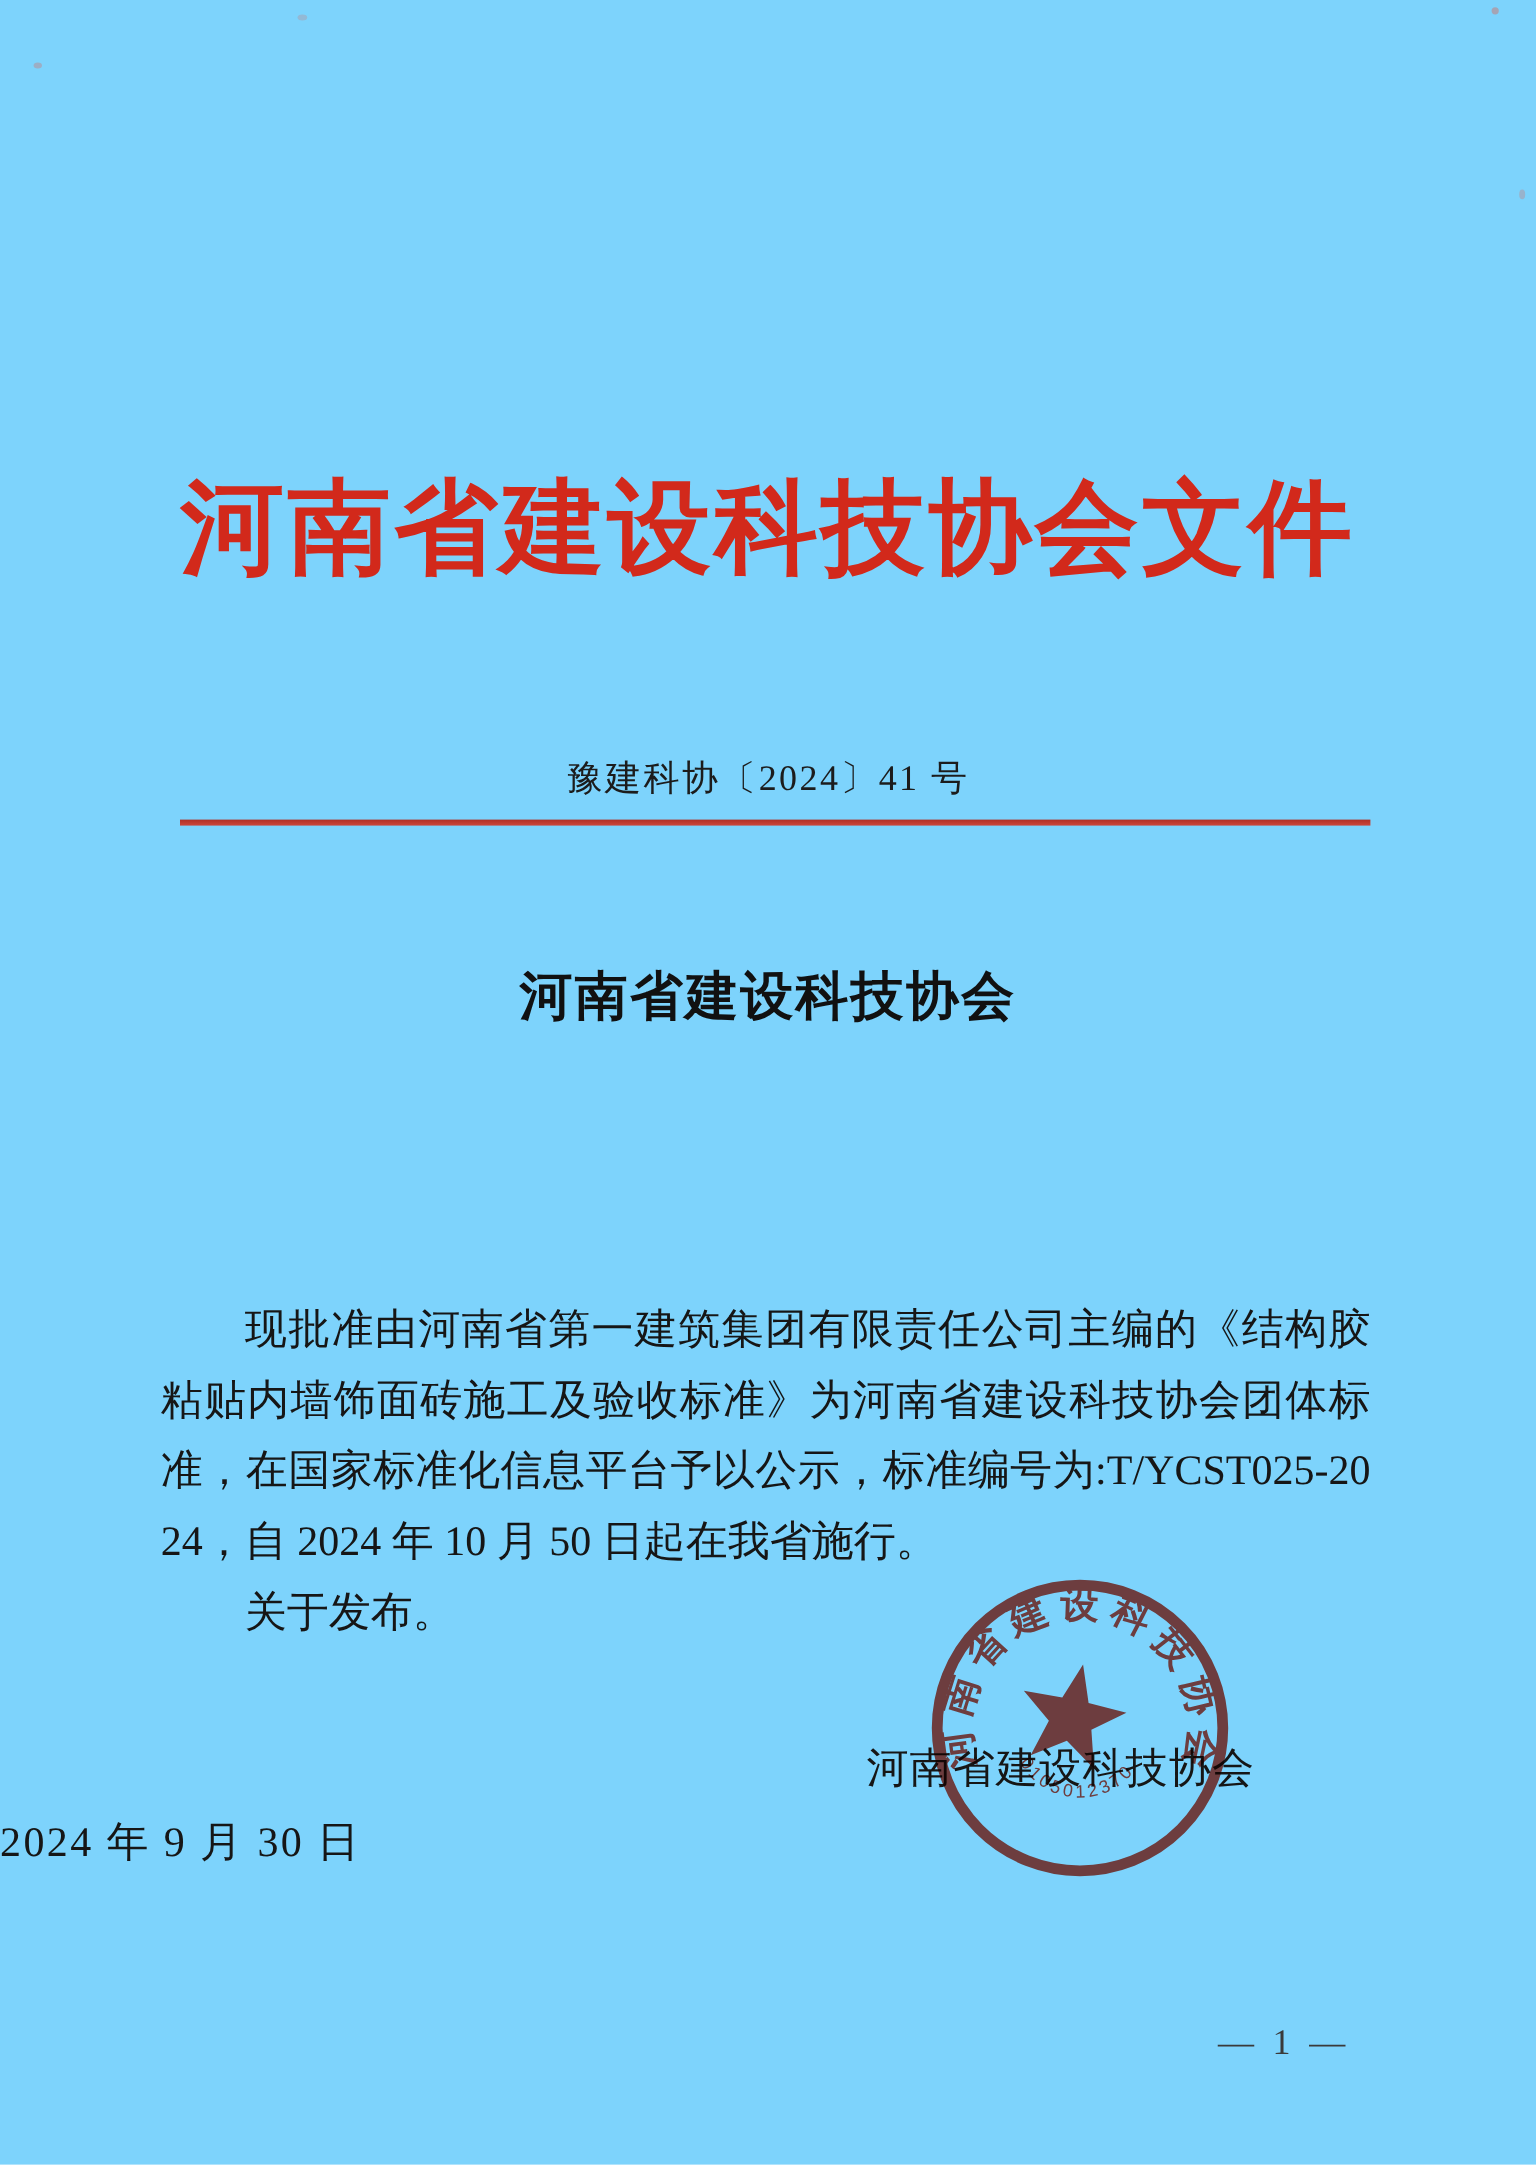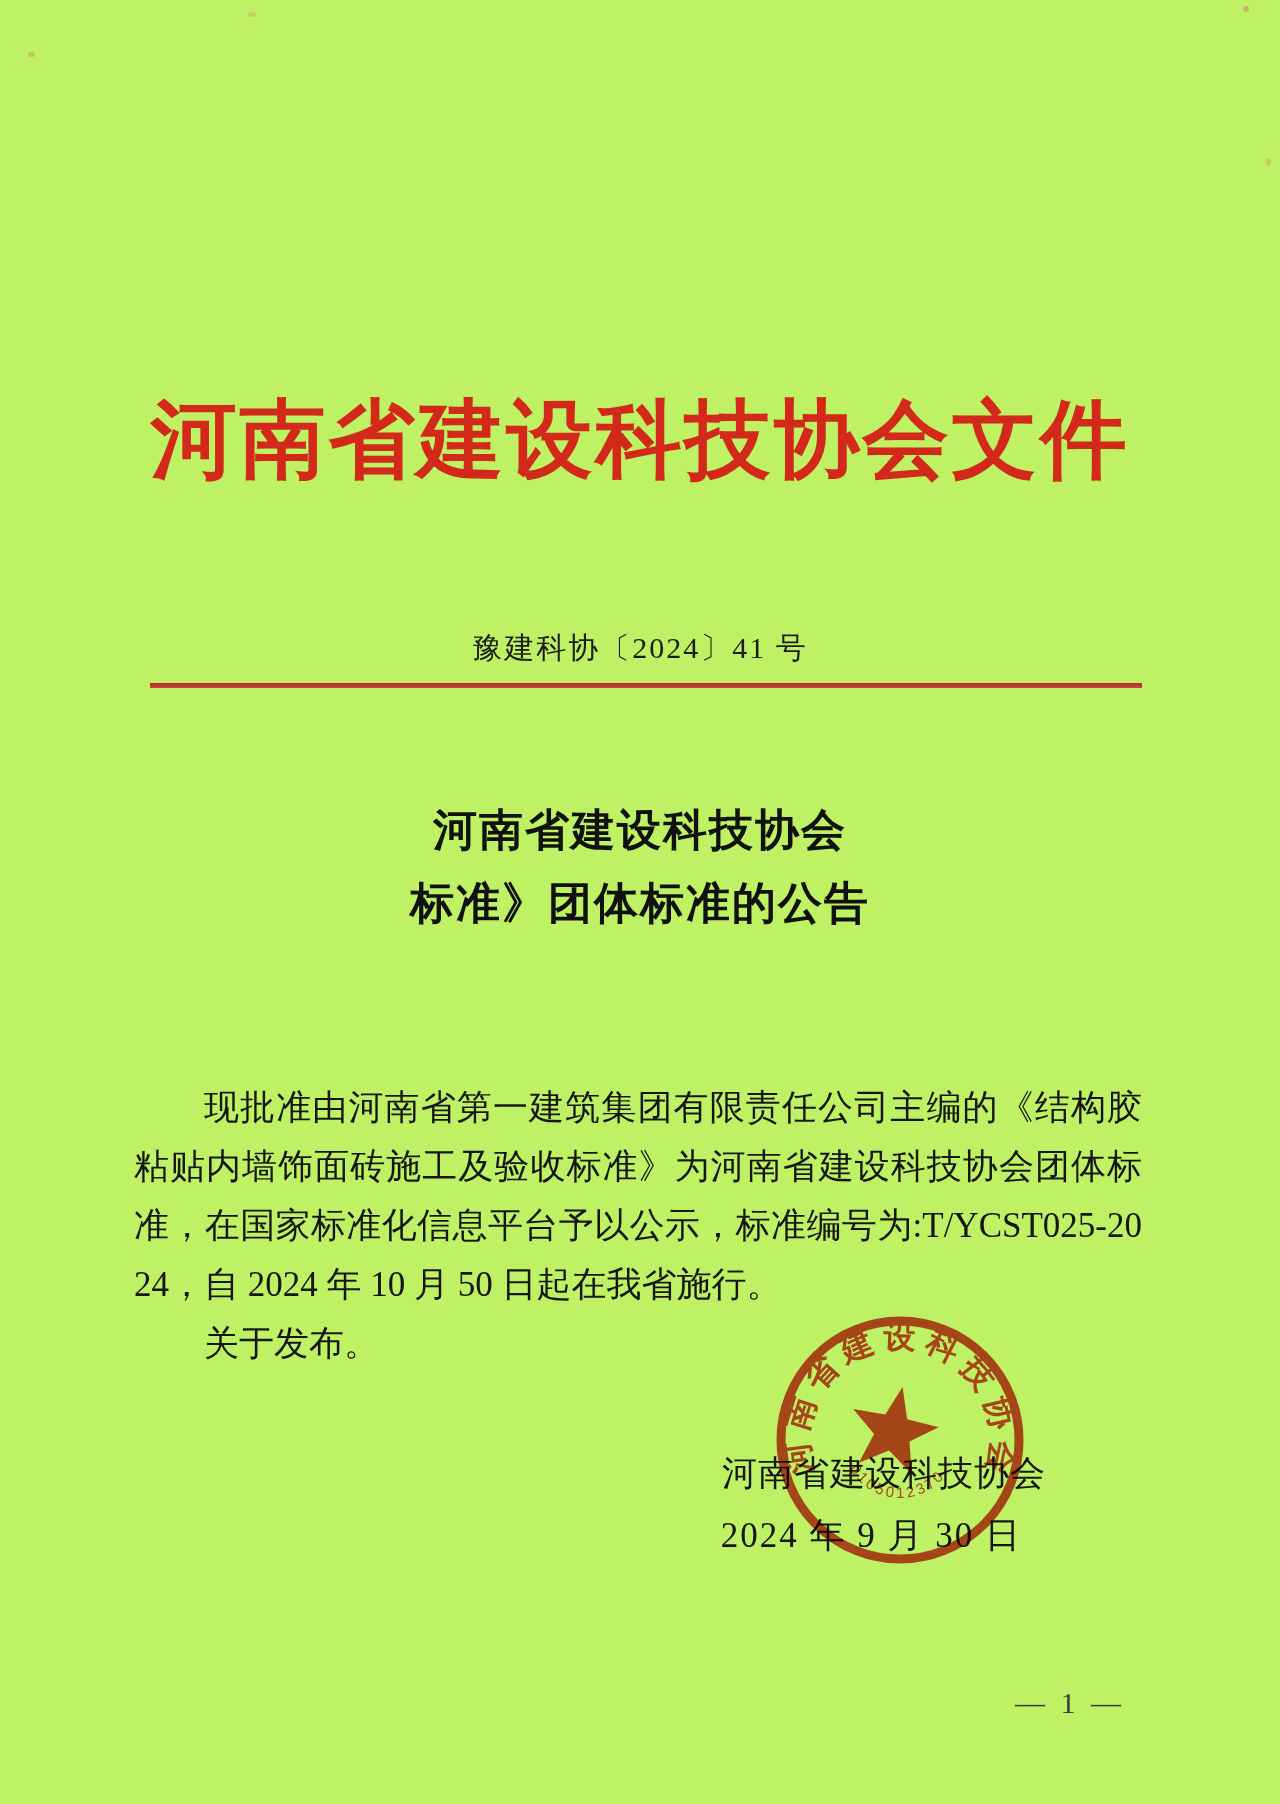--- a/index.html
+++ b/index.html
@@ -4,21 +4,21 @@
 <style>
   html, body {
     margin: 0;
     padding: 0;
     background: #ffffff;
   }
   .page {
     position: relative;
     width: 1280px;
     height: 1804px;
-    background: #bef264;
+    background: #7dd3fc;
     overflow: hidden;
     font-family: "Liberation Serif", "DejaVu Serif", serif;
     color: #1c1c1c;
   }
   
   .masthead {
     position: absolute;
     top: 384px;
     left: 0;
     width: 100%;
@@ -90,21 +90,20 @@
     font-size: 35px;
     letter-spacing: 1px;
     color: #161616;
     white-space: nowrap;
   }
   .date-line {
     position: absolute;
     top: 1512px;
     left: 0;
     width: 1022px;
-    text-align: right;
     font-size: 35px;
     letter-spacing: 2px;
     color: #161616;
     white-space: nowrap;
   }
   
   .seal {
     position: absolute;
     left: 770px;
     top: 1310px;
@@ -146,21 +145,20 @@
   <div class="speck s4"></div>
 
   <div class="masthead">河南省建设科技协会文件</div>
 
   <div class="doc-number">豫建科协〔2024〕41 号</div>
 
   <div class="red-rule"></div>
 
   <div class="doc-title">
     <div>河南省建设科技协会</div>
-    <div>标准》团体标准的公告</div>
   </div>
 
   <div class="body-block">
     <p>现批准由河南省第一建筑集团有限责任公司主编的《结构胶粘贴内墙饰面砖施工及验收标准》为河南省建设科技协会团体标准，在国家标准化信息平台予以公示，标准编号为:T/YCST025-2024，自 2024 年 10 月 50 日起在我省施行。</p>
     <p>关于发布。</p>
   </div>
 
   <div class="signature-line">河南省建设科技协会</div>
 
   <div class="date-line">2024 年 9 月 30 日</div>

